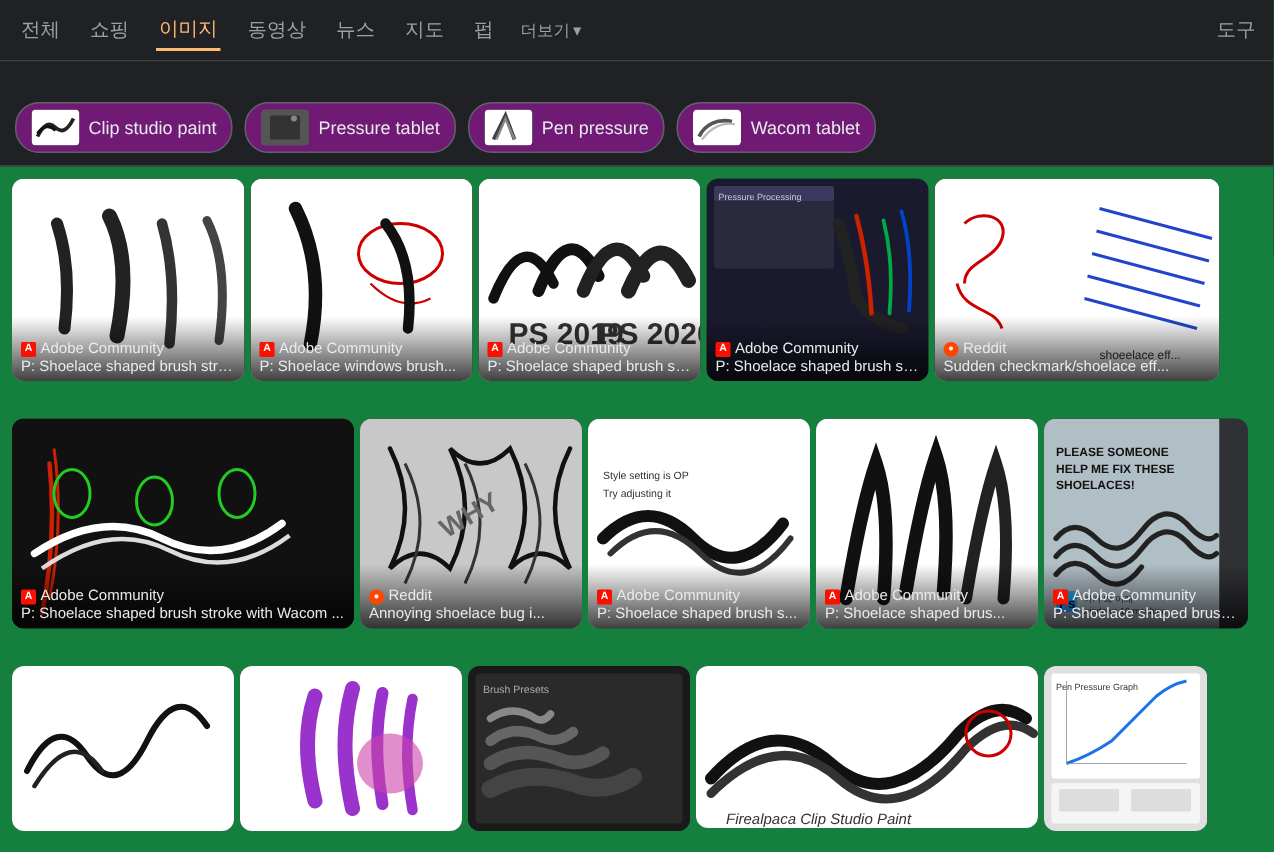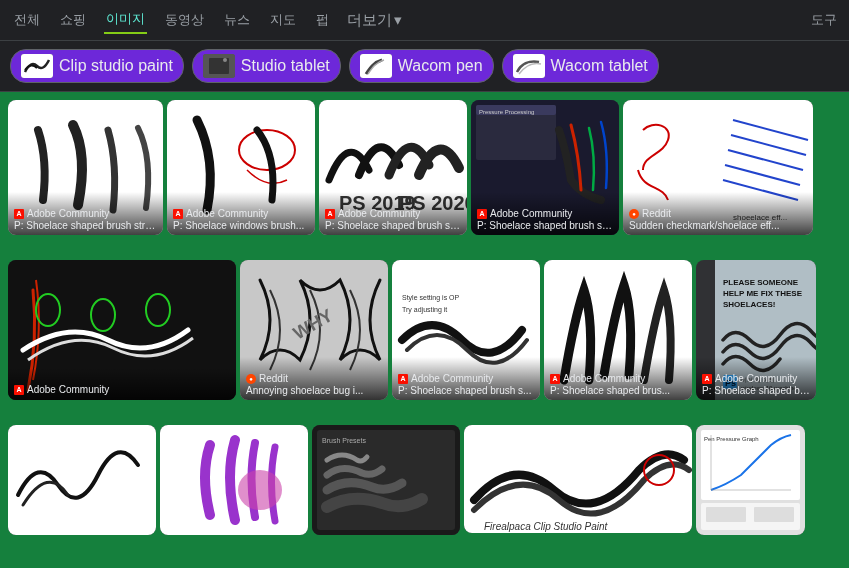--- a/index.html
+++ b/index.html
@@ -16,22 +16,22 @@
       font-size: 13px;
       justify-content: space-between;
     }
     .nav-item {
       color: #9aa0a6;
       cursor: pointer;
       padding: 4px 2px;
       white-space: nowrap;
     }
     .nav-item.active {
-      color: #5eead4;
-      border-bottom: 2px solid #84cc16;
+      color: #fdba74;
+      border-bottom: 2px solid #fdba74;
     }
     .nav-tools {
       margin-left: auto;
       color: #9aa0a6;
       cursor: pointer;
     }
 
     
     .filter-bar {
       background: #202124;
@@ -39,29 +39,30 @@
       align-items: center;
       padding: 8px 10px;
       gap: 8px;
       overflow-x: hidden;
       border-bottom: 1px solid #3c4043;
     }
     .chip {
       display: flex;
       align-items: center;
       gap: 6px;
-      background: #6d28d9;
+      background: #701a75;
       border: 1px solid #5f6368;
       border-radius: 16px;
       padding: 4px 10px;
-      font-size: 16px;
+      font-size: 12px;
       color: #e8eaed;
       cursor: pointer;
       white-space: nowrap;
       flex-shrink: 0;
+      margin-top: 19px;
     }
     .chip-thumb {
       width: 32px;
       height: 24px;
       border-radius: 3px;
       overflow: hidden;
       flex-shrink: 0;
       background: #555;
     }
     .chip-thumb svg {
@@ -148,21 +149,21 @@
       overflow: hidden;
       text-overflow: ellipsis;
     }
 
     .nav-more {
       display: flex;
       align-items: center;
       gap: 2px;
       color: #9aa0a6;
       cursor: pointer;
-      font-size: 15px;
+      font-size: 11px;
     }
   </style>
 </head>
 <body>
 
 <div class="top-nav">
   <span class="nav-item">전체</span>
   <span class="nav-item">쇼핑</span>
   <span class="nav-item active">이미지</span>
   <span class="nav-item">동영상</span>
@@ -190,35 +191,35 @@
   </div>
 
   <div class="chip">
     <div class="chip-thumb">
       <svg viewBox="0 0 32 24" xmlns="http://www.w3.org/2000/svg">
         <rect width="32" height="24" fill="#555"></rect>
         <rect x="6" y="4" width="20" height="16" rx="1" fill="#333"></rect>
         <circle cx="22" cy="6" r="2" fill="#888"></circle>
       </svg>
     </div>
-    <span>Studio tablet</span>
-  </div>
-
-
+    <span>Pressure tablet</span>
+  </div>
 
   <div class="chip">
     <div class="chip-thumb">
       <svg viewBox="0 0 32 24" xmlns="http://www.w3.org/2000/svg">
         <rect width="32" height="24" fill="#fff"></rect>
-        <path d="M6 20 C10 14 14 8 22 6" stroke="#444" stroke-width="3" fill="none"></path>
-        <path d="M8 20 C12 14 16 8 24 6" stroke="#aaa" stroke-width="1.5" fill="none"></path>
-      </svg>
-    </div>
-    <span>Wacom pen</span>
-  </div>
+        <path d="M6 20 L14 4 L20 20" stroke="#444" stroke-width="2.5" fill="none"></path>
+        <path d="M8 20 L14 6 L20 20" stroke="#888" stroke-width="1.5" fill="none"></path>
+      </svg>
+    </div>
+    <span>Pen pressure</span>
+  </div>
+
+
 
   <div class="chip">
     <div class="chip-thumb">
       <svg viewBox="0 0 32 24" xmlns="http://www.w3.org/2000/svg">
         <rect width="32" height="24" fill="#fff"></rect>
         <path d="M4 18 C8 10 16 6 26 8" stroke="#555" stroke-width="2.5" fill="none"></path>
         <path d="M6 20 C12 12 20 8 28 10" stroke="#bbb" stroke-width="1.5" fill="none"></path>
       </svg>
     </div>
     <span>Wacom tablet</span>
@@ -341,20 +342,21 @@
         <ellipse cx="95" cy="55" rx="12" ry="16" stroke="#22cc22" stroke-width="2" fill="none"></ellipse>
         <ellipse cx="150" cy="50" rx="12" ry="16" stroke="#22cc22" stroke-width="2" fill="none"></ellipse>
         <path d="M15 90 Q60 60 100 80 Q140 100 180 70" stroke="#fff" stroke-width="5" fill="none" stroke-linecap="round"></path>
         <path d="M20 100 Q65 68 105 88 Q145 108 185 78" stroke="#ddd" stroke-width="3" fill="none"></path>
       </svg>
       <div class="img-info">
         <div class="img-source">
           <span class="adobe-icon">A</span>
           <span>Adobe Community</span>
         </div>
+        <div class="img-title">P: Shoelace shaped brush stroke with Wacom ...</div>
       </div>
     </div>
 
     <div class="img-card" style="width:148px;height:140px;">
       <svg width="148" height="140" xmlns="http://www.w3.org/2000/svg">
         <rect width="148" height="140" fill="#c8c8c8"></rect>
 
         <path d="M20 20 Q40 60 20 100 Q40 80 60 100 Q80 60 60 20 Q80 40 100 20 Q120 60 100 100 Q120 80 140 100 Q120 60 140 20" stroke="#111" stroke-width="3" fill="none" stroke-linecap="round"></path>
         <path d="M30 30 Q50 70 30 110" stroke="#333" stroke-width="2" fill="none"></path>
         <path d="M70 30 Q90 70 70 110" stroke="#333" stroke-width="2" fill="none"></path>
@@ -397,21 +399,21 @@
       </svg>
       <div class="img-info">
         <div class="img-source">
           <span class="adobe-icon">A</span>
           <span>Adobe Community</span>
         </div>
         <div class="img-title">P: Shoelace shaped brus...</div>
       </div>
     </div>
 
-    <div class="img-card" style="width:120px;height:140px;padding-left:19px;">
+    <div class="img-card" style="width:136px;height:140px;">
       <svg width="117" height="140" xmlns="http://www.w3.org/2000/svg">
         <rect width="117" height="140" fill="#b0bec5"></rect>
         <text x="8" y="25" font-family="Arial" font-size="8" font-weight="bold" fill="#111">PLEASE SOMEONE</text>
         <text x="8" y="36" font-family="Arial" font-size="8" font-weight="bold" fill="#111">HELP ME FIX THESE</text>
         <text x="8" y="47" font-family="Arial" font-size="8" font-weight="bold" fill="#111">SHOELACES!</text>
 
         <path d="M8 80 Q20 65 35 80 Q50 95 65 75 Q80 55 95 70 Q108 85 115 78" stroke="#222" stroke-width="3.5" fill="none" stroke-linecap="round"></path>
         <path d="M8 92 Q20 77 35 92 Q50 107 65 87 Q80 67 95 82 Q108 97 115 90" stroke="#222" stroke-width="3.5" fill="none" stroke-linecap="round"></path>
         <path d="M8 104 Q20 89 35 104 Q50 119 65 99" stroke="#222" stroke-width="3.5" fill="none" stroke-linecap="round"></path>
 

